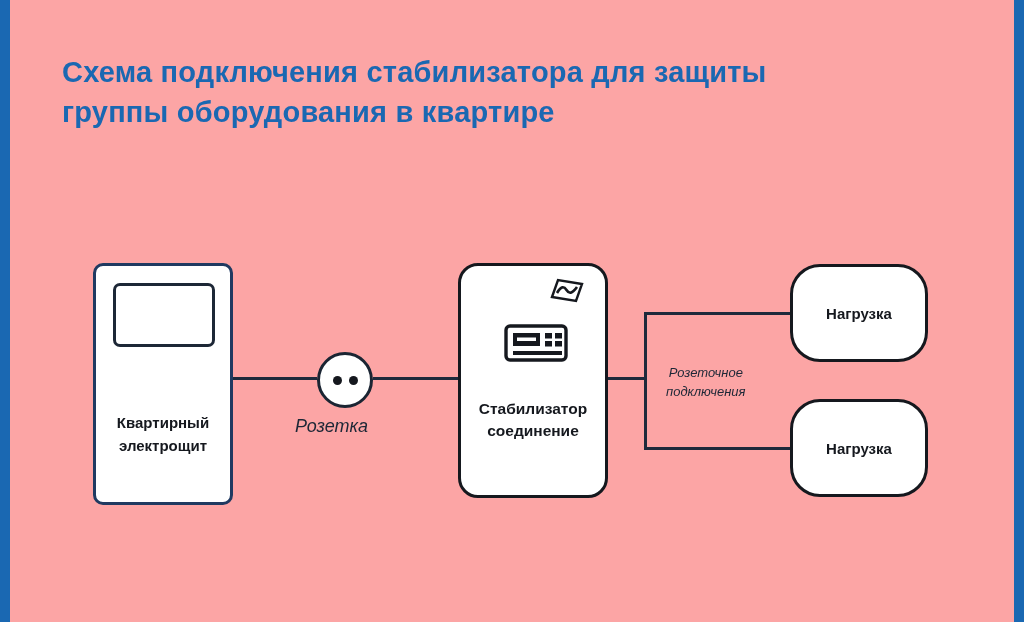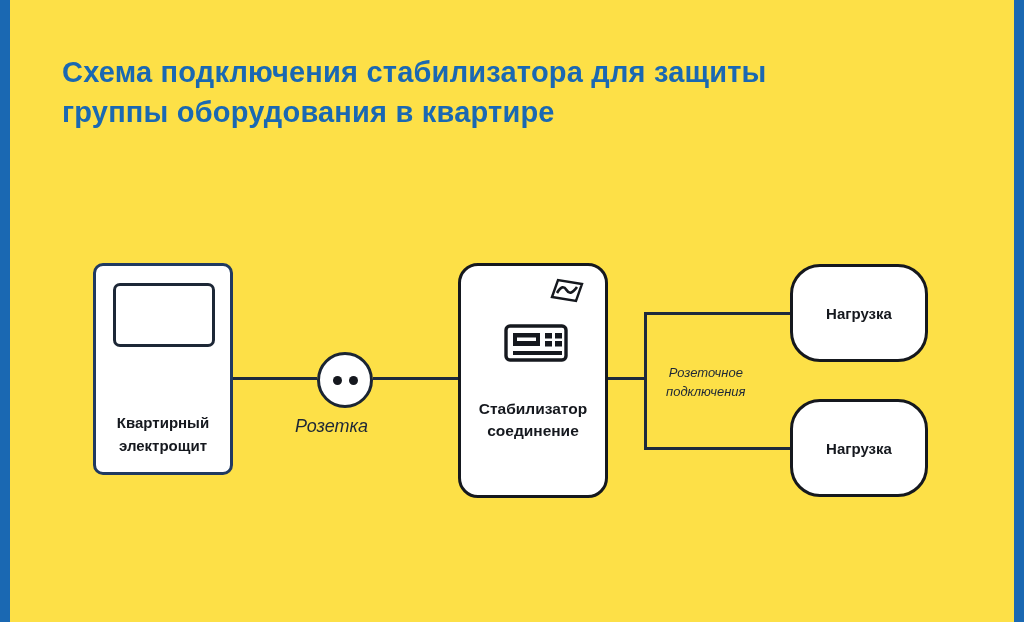--- a/index.html
+++ b/index.html
@@ -4,21 +4,21 @@
 <style>
   html, body { margin: 0; padding: 0; }
   body {
     font-family: "Liberation Sans", sans-serif;
     background: #e8e9ea;
   }
   .canvas {
     position: relative;
     width: 1024px;
     height: 622px;
-    background: #fde047;
+    background: #fca5a5;
     overflow: hidden;
   }
   .stripe {
     position: absolute;
     top: 0;
     width: 10px;
     height: 622px;
     background: #1a68b2;
   }
   .stripe.left { left: 0; }
@@ -39,21 +39,21 @@
 
   .node {
     position: absolute;
     background: #ffffff;
     box-sizing: border-box;
   }
 
   
   .panel-box {
     left: 93px; top: 263px;
-    width: 140px; height: 212px;
+    width: 140px; height: 242px;
     border: 3px solid #203a61;
     border-radius: 10px;
   }
   .panel-inner {
     position: absolute;
     left: 17px; top: 17px;
     width: 102px; height: 64px;
     border: 3px solid #1d2736;
     border-radius: 7px;
     box-sizing: border-box;

